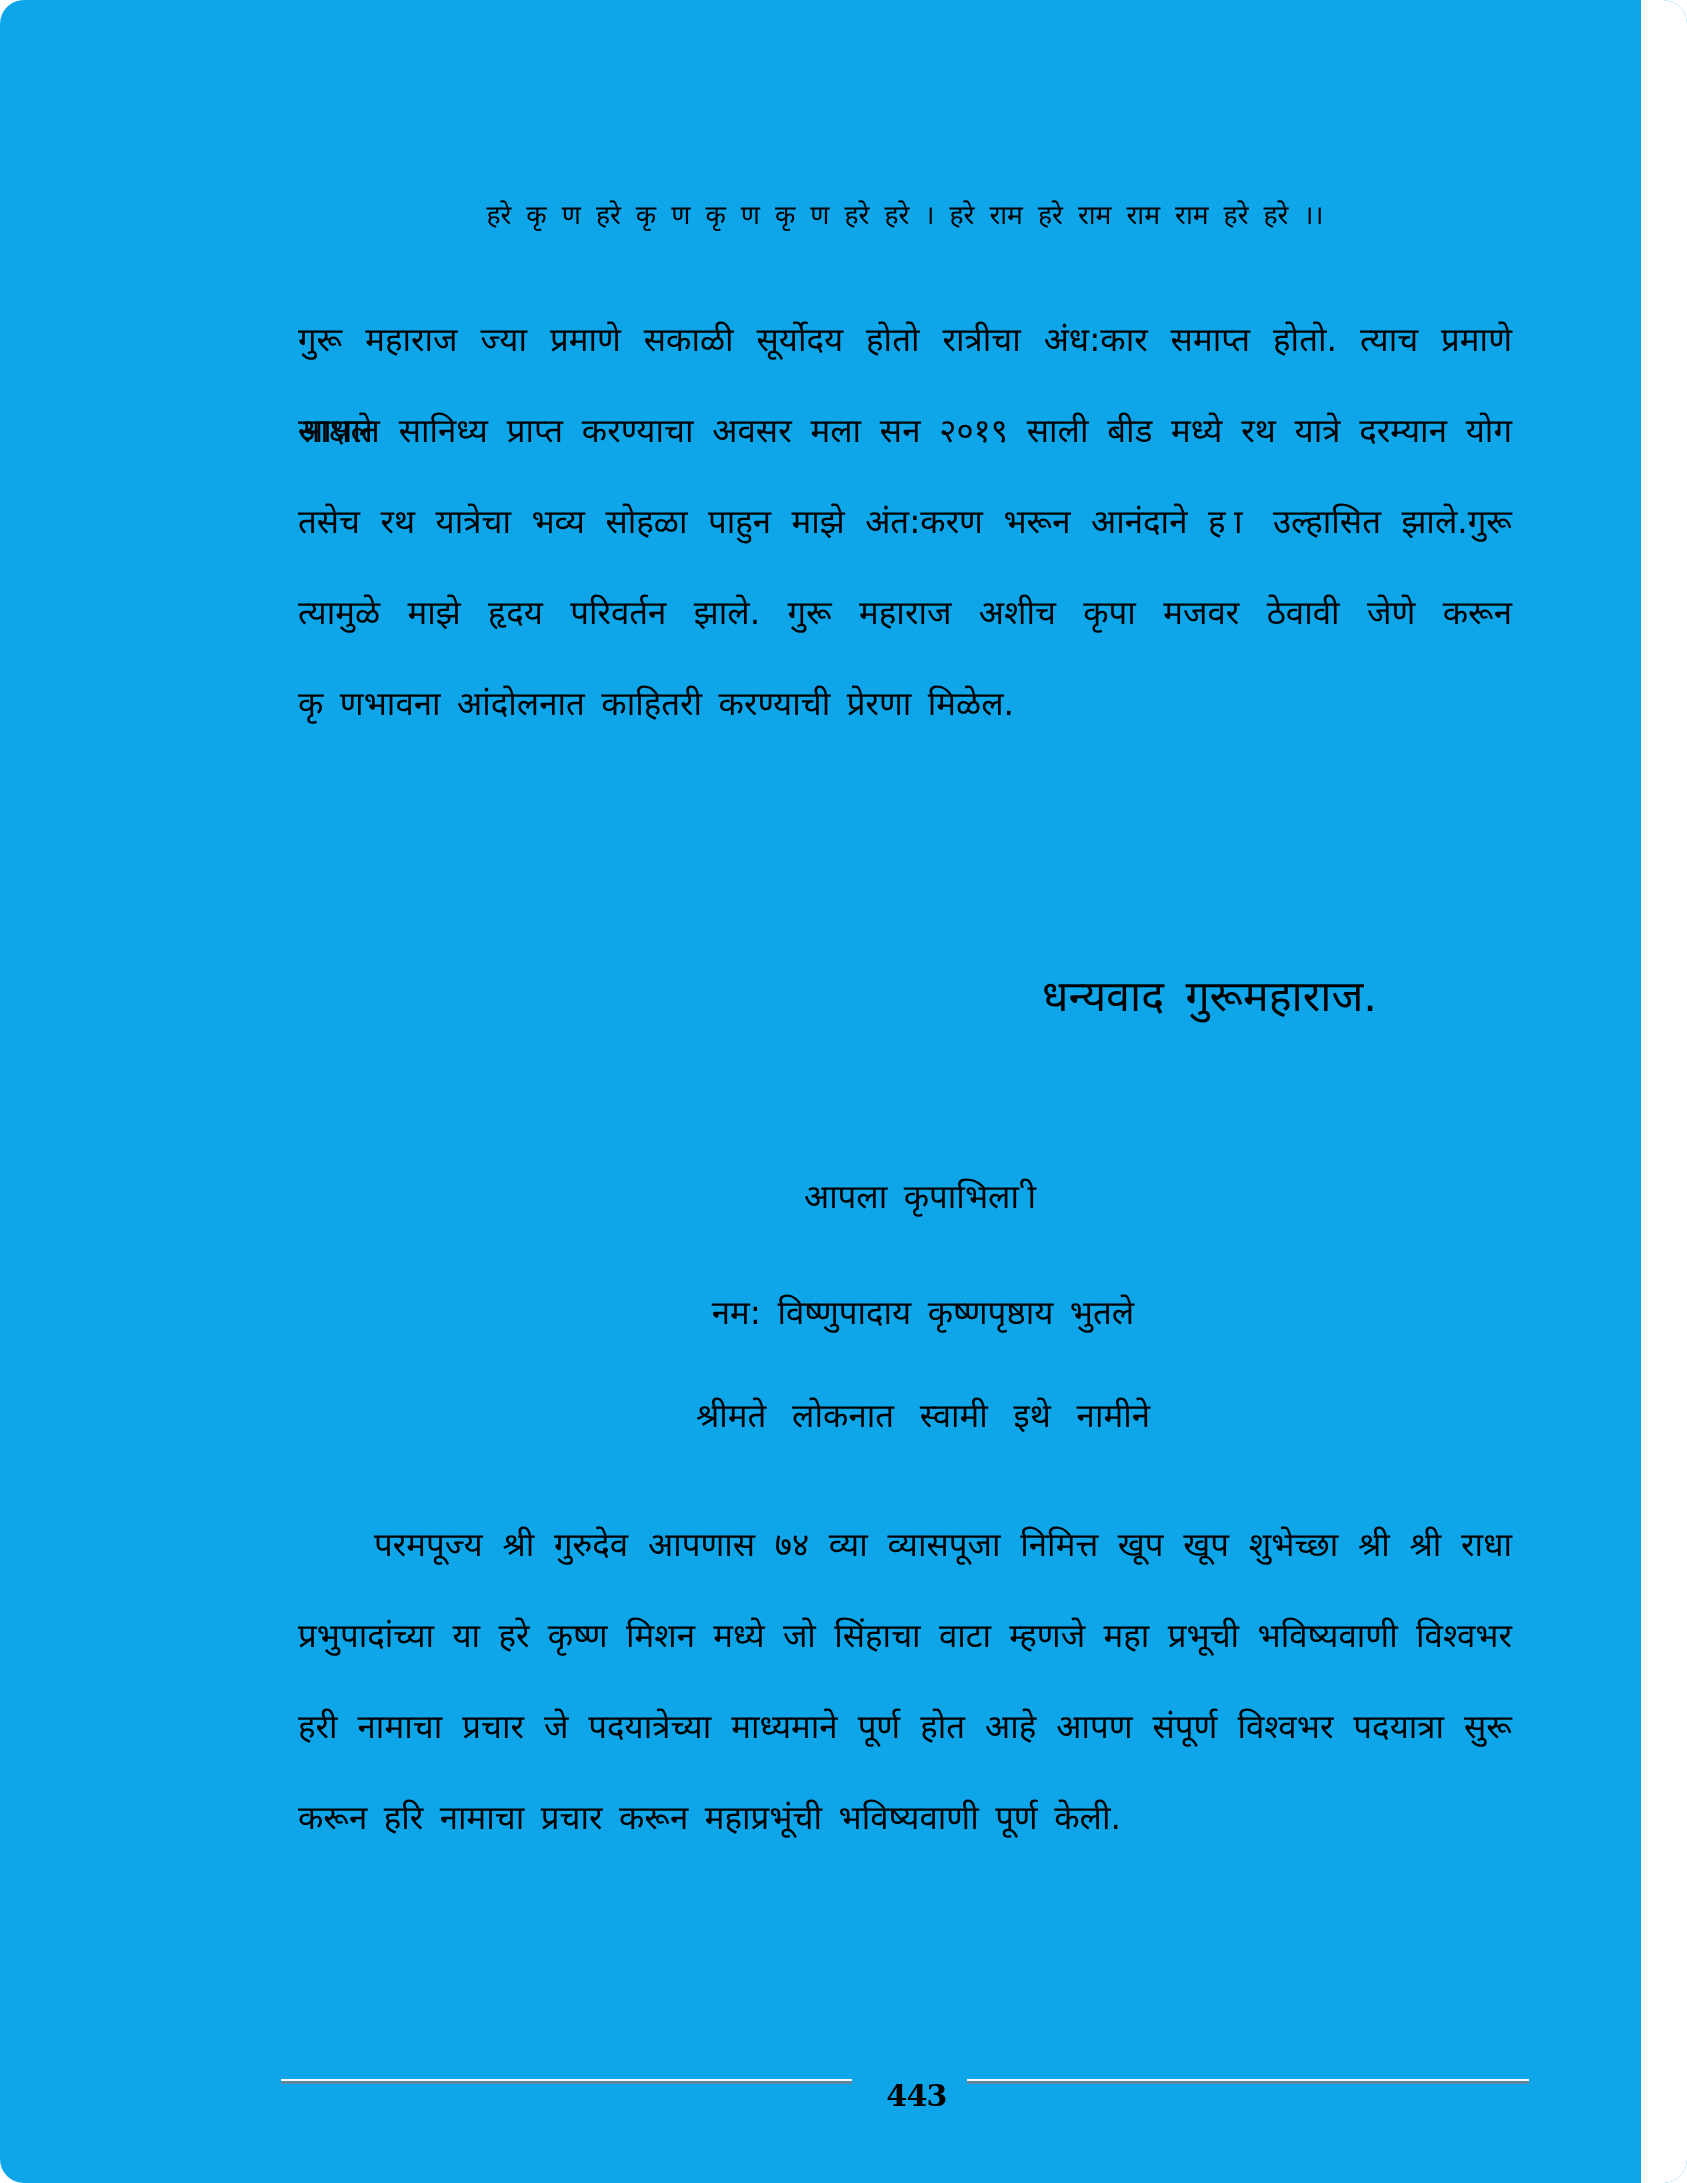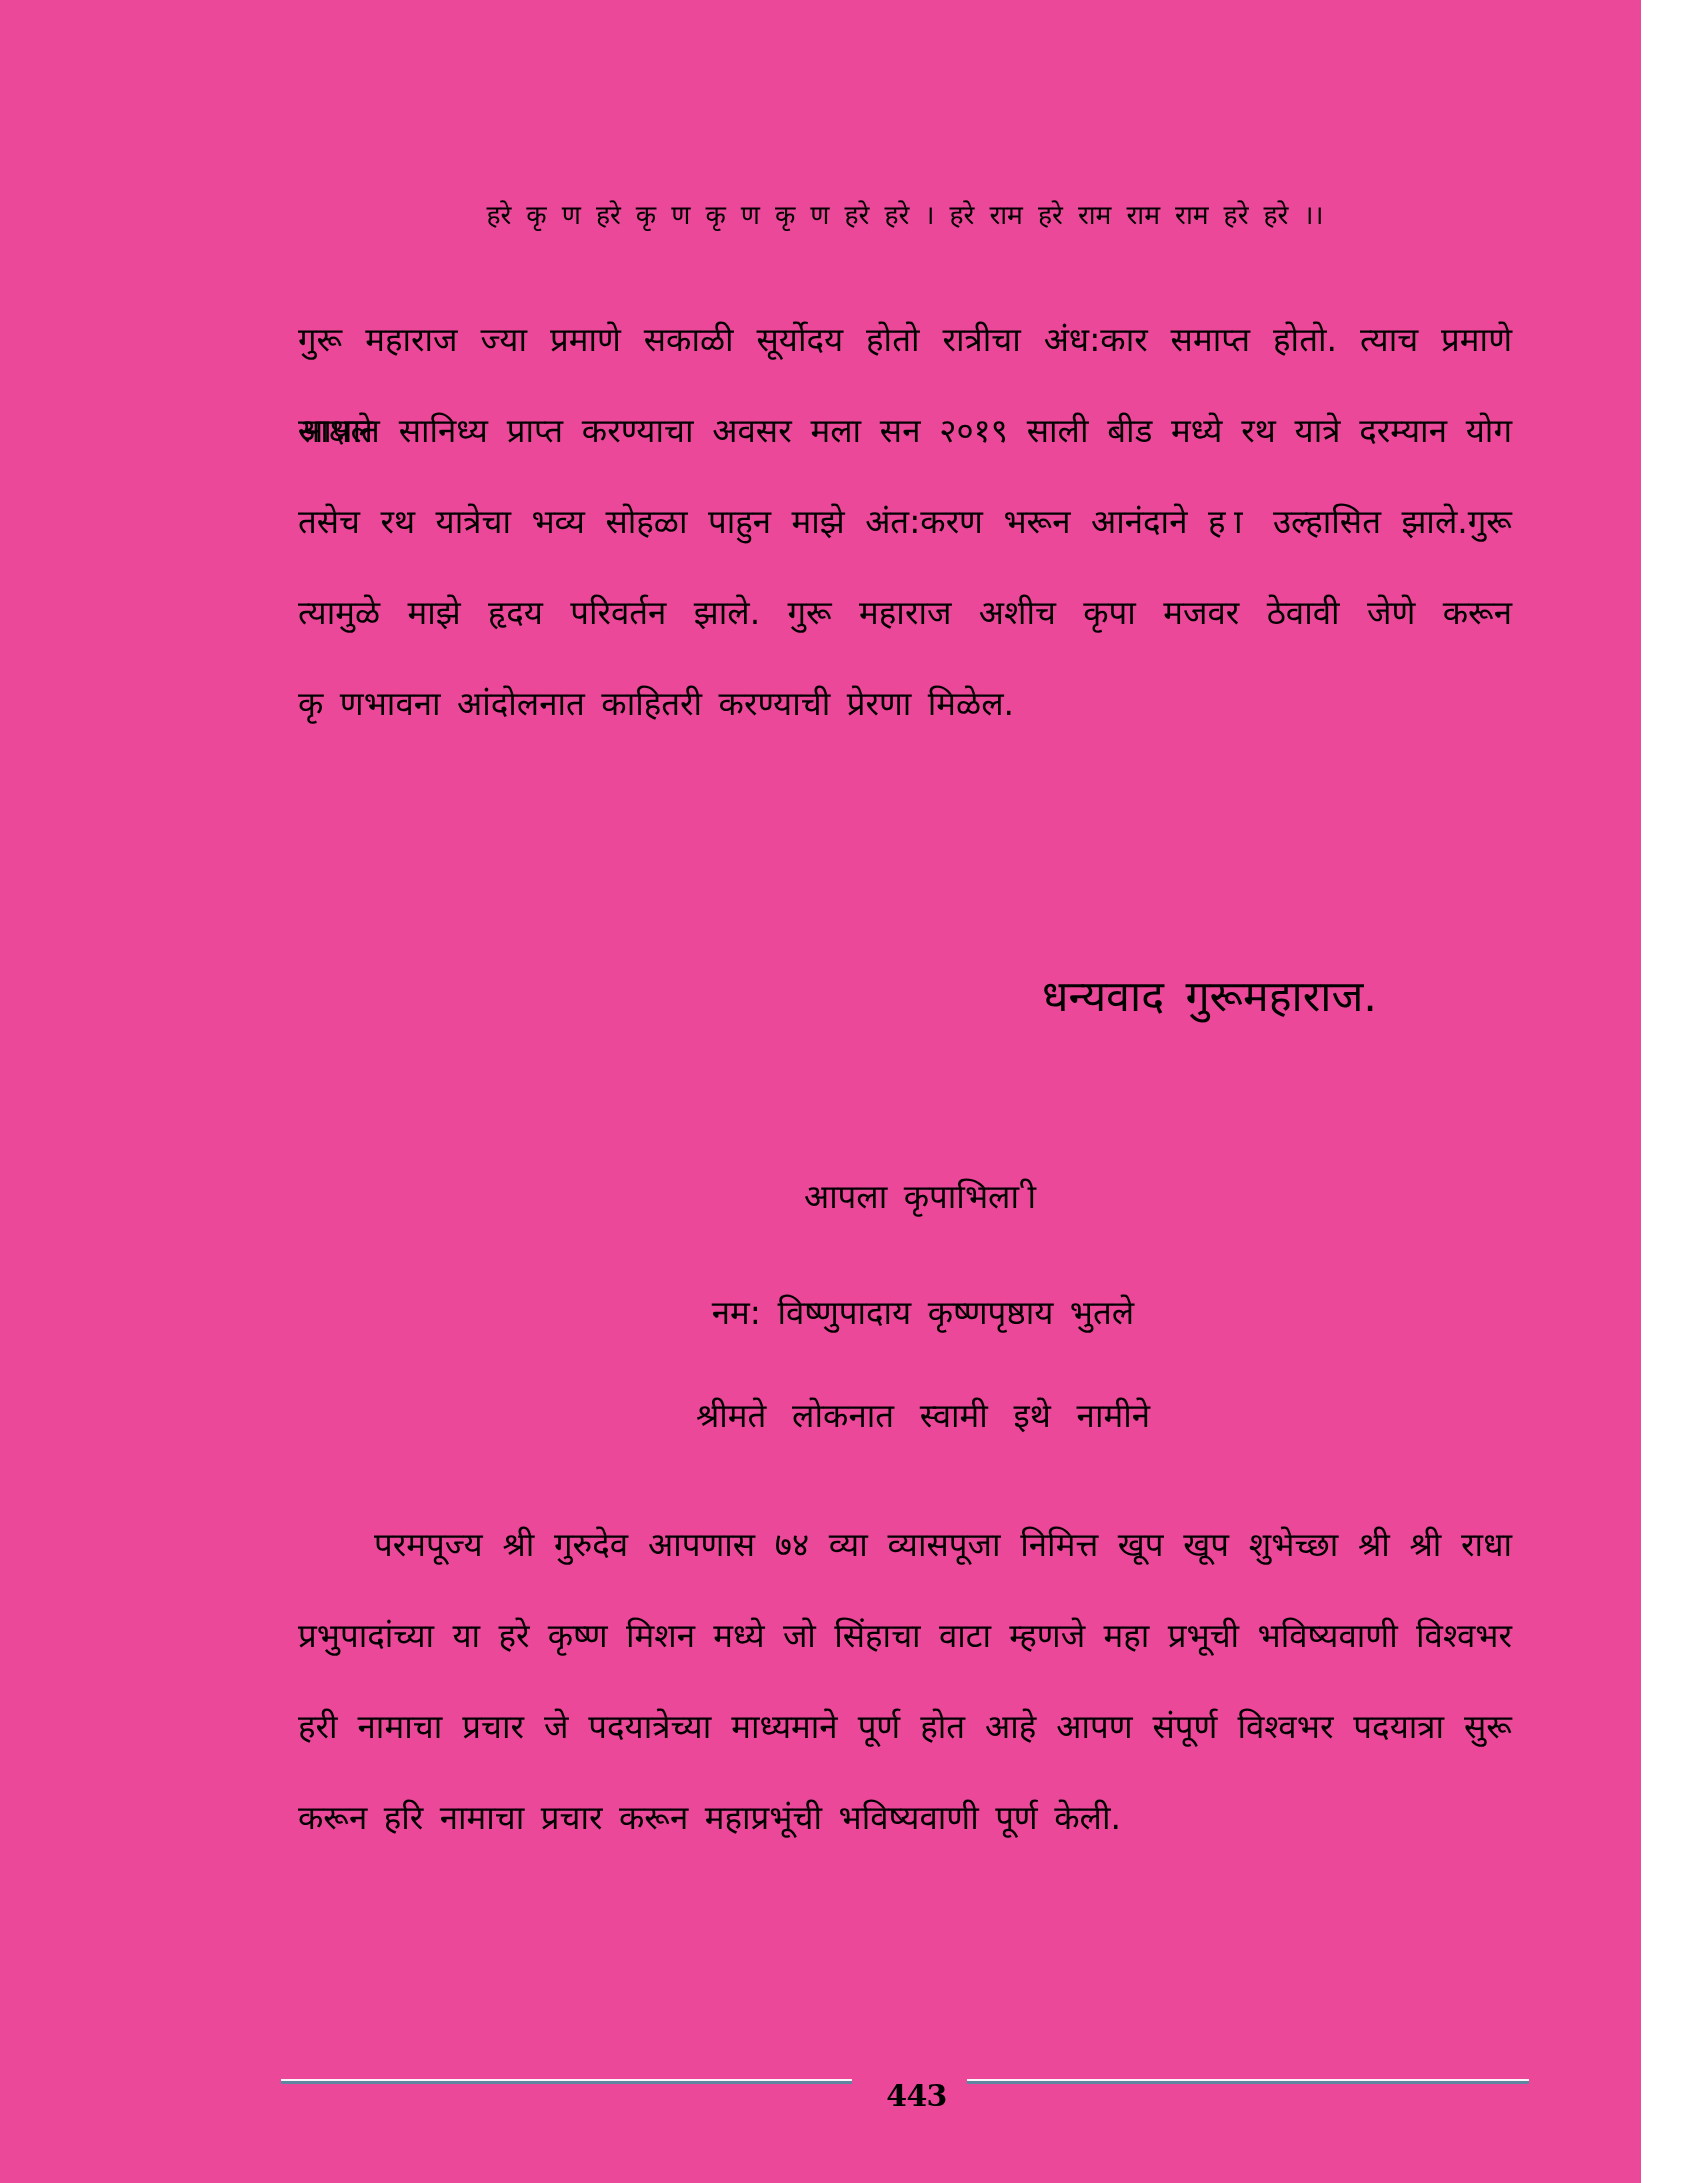--- a/index.html
+++ b/index.html
@@ -57,21 +57,21 @@
     position:absolute;left:880px;top:2063px;width:73px;
     font-family:"DejaVu Serif","Liberation Serif",serif;
     font-weight:bold;font-size:30px;text-align:center;
     letter-spacing:-0.7px;
     margin-top:15px;
   }
 </style>
 </head>
 <body>
 
-<div class="page" style="background: #ec4899;">
+<div class="page" style="background: #0ea5e9; border-radius: 24px;">
 
   <div class="mantra">हरे कृ ण हरे कृ ण कृ ण कृ ण हरे हरे । हरे राम हरे राम राम राम हरे हरे ।।</div>
 
   <div class="textblock" style="top:294px;">
     <div class="bline just">गुरू महाराज ज्या प्रमाणे सकाळी सूर्योदय होतो रात्रीचा अंध:कार समाप्त होतो. त्याच प्रमाणे आपले</div>
     <div class="bline just">साक्षात सानिध्य प्राप्त करण्याचा अवसर मला  सन २०१९ साली बीड मध्ये रथ यात्रे दरम्यान योग</div>
     <div class="bline just">तसेच रथ यात्रेचा भव्य सोहळा  पाहुन माझे अंत:करण भरून आनंदाने ह&nbsp;ा उल्हासित झाले.गुरू</div>
     <div class="bline just">त्यामुळे माझे हृदय  परिवर्तन झाले. गुरू महाराज अशीच कृपा मजवर ठेवावी जेणे करून</div>
     <div class="bline left">कृ णभावना आंदोलनात काहितरी करण्याची प्रेरणा मिळेल.</div>
   </div>

